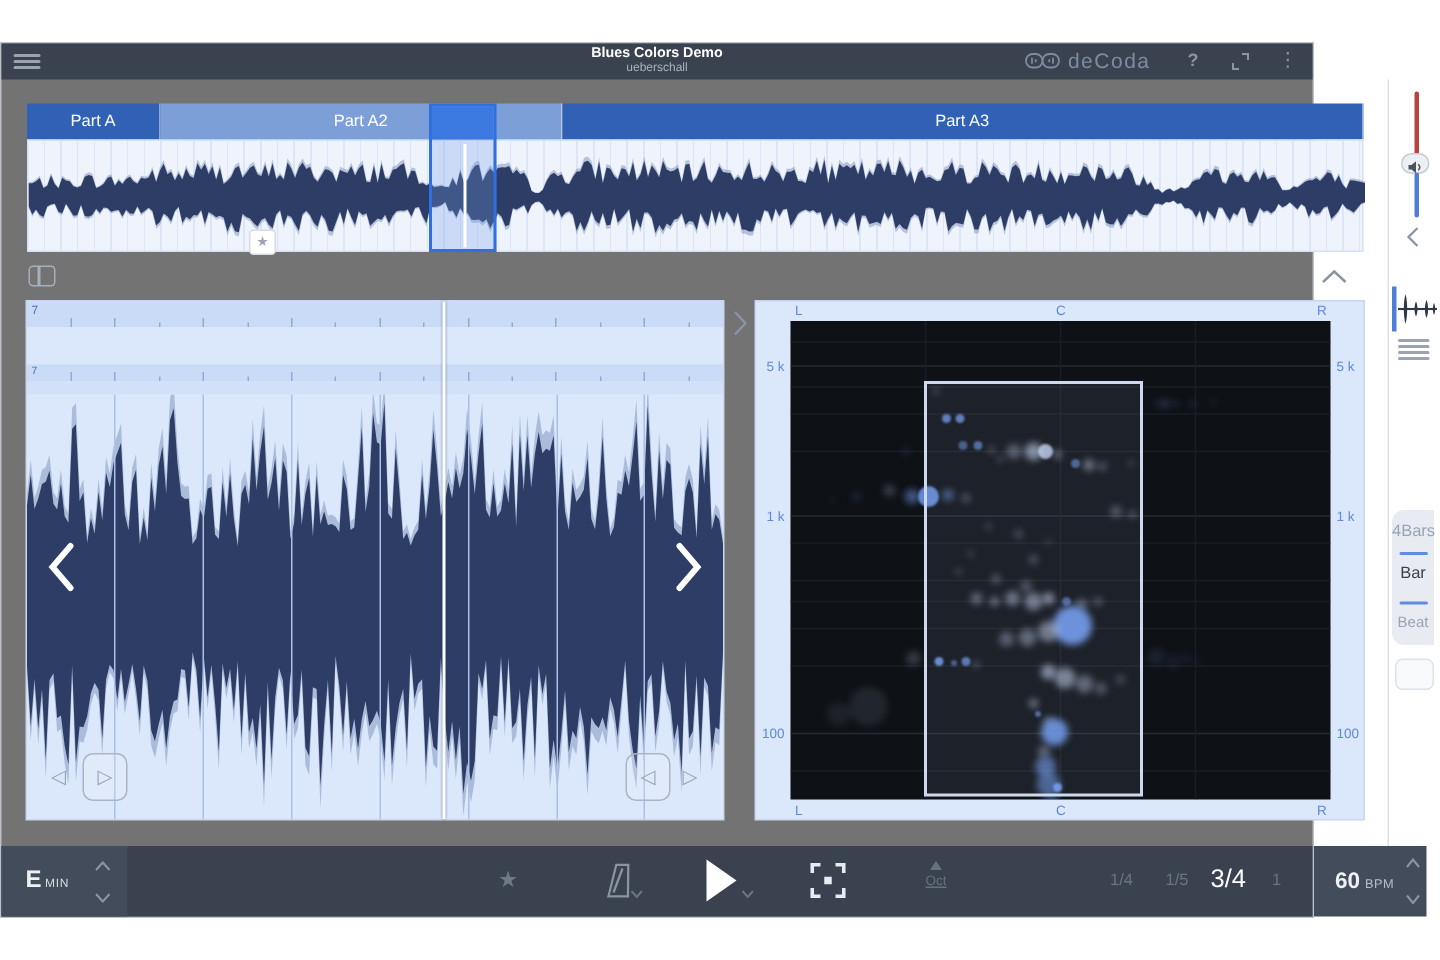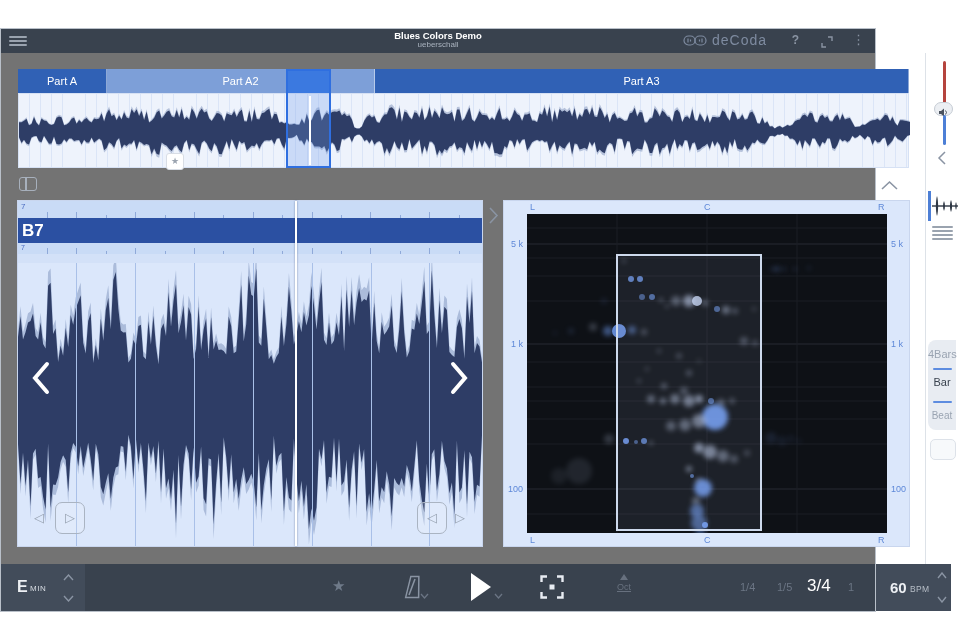--- a/index.html
+++ b/index.html
@@ -189,23 +189,20 @@
         <div style="position: absolute; bottom: 0px; width: 1px; background: rgb(143, 169, 217); left: 205.4px; height: 3px;"></div>
         <div style="position: absolute; bottom: 0px; width: 1px; background: rgb(143, 169, 217); left: 234.8px; height: 6px;"></div>
         <div style="position: absolute; bottom: 0px; width: 1px; background: rgb(143, 169, 217); left: 264.2px; height: 3px;"></div>
         <div style="position: absolute; bottom: 0px; width: 1px; background: rgb(143, 169, 217); left: 293.6px; height: 6px;"></div>
         <div style="position: absolute; bottom: 0px; width: 1px; background: rgb(143, 169, 217); left: 323px; height: 3px;"></div>
         <div style="position: absolute; bottom: 0px; width: 1px; background: rgb(143, 169, 217); left: 352.4px; height: 6px;"></div>
         <div style="position: absolute; bottom: 0px; width: 1px; background: rgb(143, 169, 217); left: 381.8px; height: 3px;"></div>
         <div style="position: absolute; bottom: 0px; width: 1px; background: rgb(143, 169, 217); left: 411.2px; height: 6px;"></div>
         <div style="position: absolute; bottom: 0px; width: 1px; background: rgb(143, 169, 217); left: 440.6px; height: 3px;"></div>
       </div>
-    <div class="chordbar">
-      <span>B7</span>
-    </div>
     <div class="ruler r2">
       <span class="num" style="font-size:7px">7</span>
     <div style="position: absolute; bottom: 0px; width: 1px; background: rgb(143, 169, 217); left: 29px; height: 6px;"></div>
         <div style="position: absolute; bottom: 0px; width: 1px; background: rgb(143, 169, 217); left: 58.4px; height: 6px;"></div>
         <div style="position: absolute; bottom: 0px; width: 1px; background: rgb(143, 169, 217); left: 87.8px; height: 3px;"></div>
         <div style="position: absolute; bottom: 0px; width: 1px; background: rgb(143, 169, 217); left: 117.2px; height: 6px;"></div>
         <div style="position: absolute; bottom: 0px; width: 1px; background: rgb(143, 169, 217); left: 146.6px; height: 3px;"></div>
         <div style="position: absolute; bottom: 0px; width: 1px; background: rgb(143, 169, 217); left: 176px; height: 6px;"></div>
         <div style="position: absolute; bottom: 0px; width: 1px; background: rgb(143, 169, 217); left: 205.4px; height: 3px;"></div>
         <div style="position: absolute; bottom: 0px; width: 1px; background: rgb(143, 169, 217); left: 234.8px; height: 6px;"></div>

